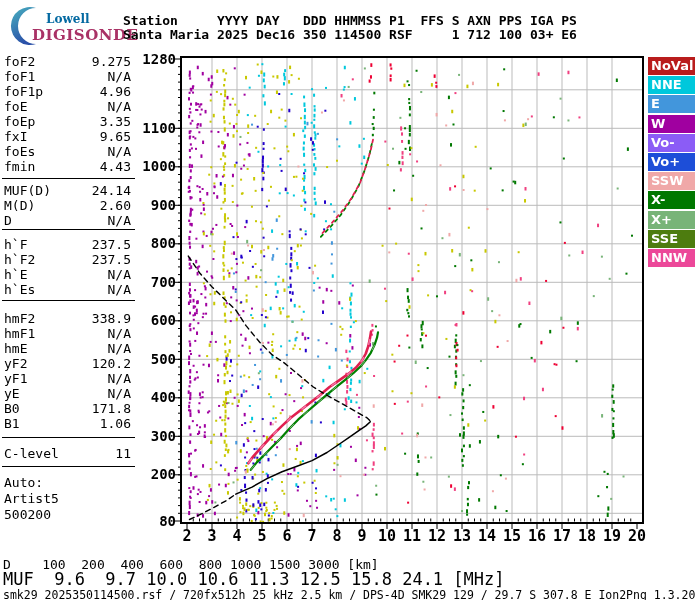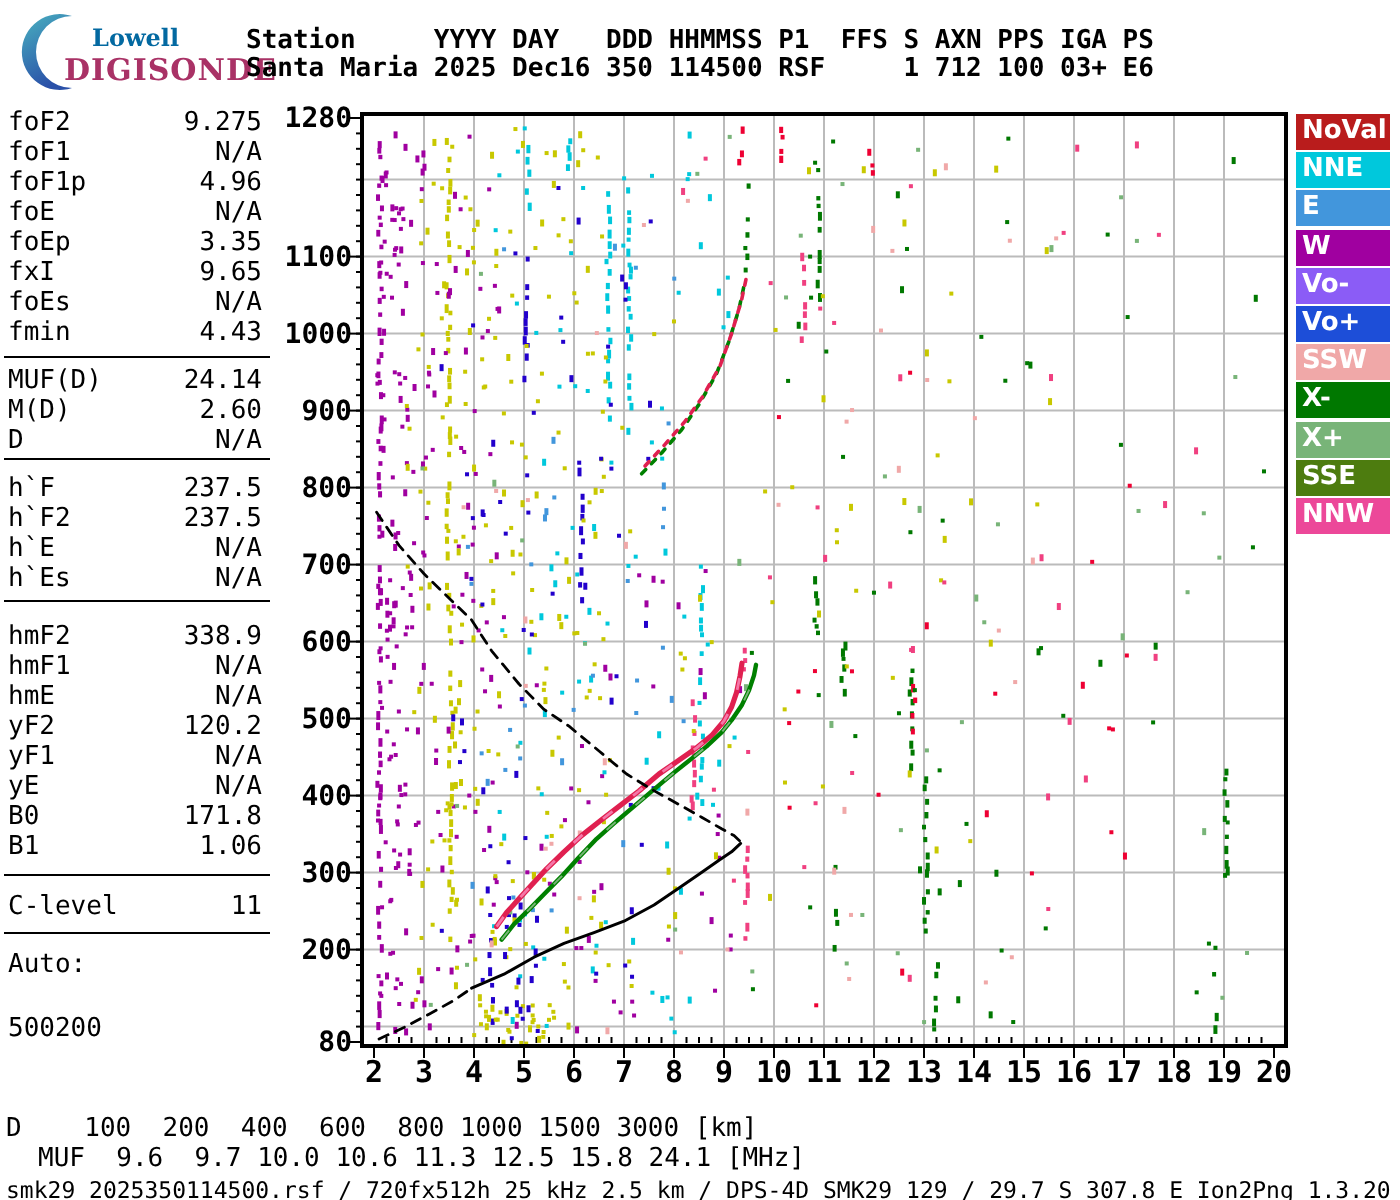--- a/index.html
+++ b/index.html
@@ -16,21 +16,21 @@
   .prow{position:absolute;left:4px;width:128px;height:15px;}
   .plabel{position:absolute;left:0;top:0;}
   .pval{position:absolute;right:1px;top:0;}
   .psep{position:absolute;left:2px;width:133px;height:0;border-top:1px solid #000;}
   .pauto{position:absolute;left:4px;width:128px;height:15px;}
   #legend{position:absolute;left:648px;top:57px;width:47px;}
   .leg-item{position:absolute;left:0;width:47px;height:18px;
             font-family:"DejaVu Sans",sans-serif;font-weight:bold;font-size:13px;
             color:#fff;line-height:18px;padding-left:3px;box-sizing:border-box;}
   #ftr1{position:absolute;left:3px;top:557px;font-size:13px;line-height:15px;}
-  #ftr2{position:absolute;left:3px;top:572px;font-size:13px;line-height:15px;margin-left:16px;}
+  #ftr2{position:absolute;left:3px;top:572px;font-size:17px;line-height:15px;}
   #status{position:absolute;left:3px;top:588px;font-size:11.5px;}
   svg text{font-family:"DejaVu Sans Mono",monospace;}
 </style>
 </head>
 <body>
 
 <div id="screen">
 
   <div id="logo">
     <svg width="40" height="44" viewBox="0 0 40 44">
@@ -147,20 +147,21 @@
         <span class="plabel">B1</span>
         <span class="pval">1.06</span>
       </div>
       <div class="psep" style="top: 437px;"></div>
       <div class="prow" style="top: 446px;">
         <span class="plabel">C-level</span>
         <span class="pval">11</span>
       </div>
       <div class="psep" style="top: 466px;"></div>
       <div class="pauto" style="top: 475px;">Auto:</div>
+      <div class="pauto" style="top: 491px;">Artist5</div>
       <div class="pauto" style="top: 507px;">500200</div>
     </div>
 
   <svg id="plot" width="700" height="600" viewBox="0 0 700 600" style="position:absolute;left:0;top:0;">
       <defs>
         <clipPath id="pc">
           <rect x="182" y="58" width="460" height="464"></rect>
         </clipPath>
       </defs>
       <g stroke="#bbbbbb" stroke-width="1">

